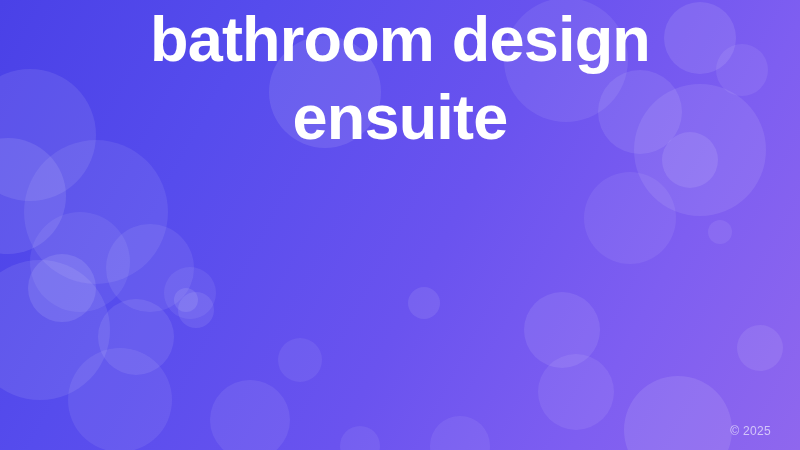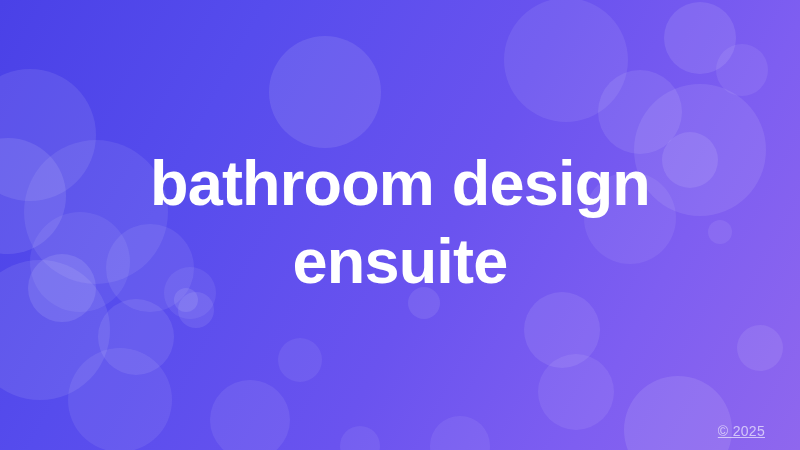--- a/index.html
+++ b/index.html
@@ -35,50 +35,49 @@
   
   .title-block {
     position: absolute;
     left: 0;
     right: 0;
     top: 0;
     bottom: 0;
     display: flex;
     flex-direction: column;
     align-items: center;
-    justify-content: center;
+    justify-content: flex-start;
     padding-bottom: 6px;
     box-sizing: border-box;
   }
   .title {
     margin: 0;
     width: 680px;
     text-align: center;
     color: #ffffff;
     font-family: "Liberation Sans", sans-serif;
     font-weight: bold;
     font-size: 63px;
     line-height: 78px;
     letter-spacing: -0.8px;
     word-spacing: 1px;
     text-rendering: optimizeLegibility;
   }
 
   
   .copyright {
     position: absolute;
-    right: 35px;
+    right: 29px;
     bottom: 12px;
     color: rgba(255, 255, 255, 0.62);
     font-family: "Liberation Sans", sans-serif;
-    font-size: 14px;
+    font-size: 12px;
     font-weight: normal;
     letter-spacing: 0.3px;
     line-height: 14px;
-    text-decoration: underline;
   }
 </style>
 </head>
 <body>
 
 <div class="banner">
 
   <div class="bubble-layer">
       <div class="bubble" style="left: -36px; top: 69px; width: 132px; height: 132px; background: rgb(255, 255, 255); opacity: 0.09;"></div>
       <div class="bubble" style="left: -50px; top: 138px; width: 116px; height: 116px; background: rgb(255, 255, 255); opacity: 0.1;"></div>

